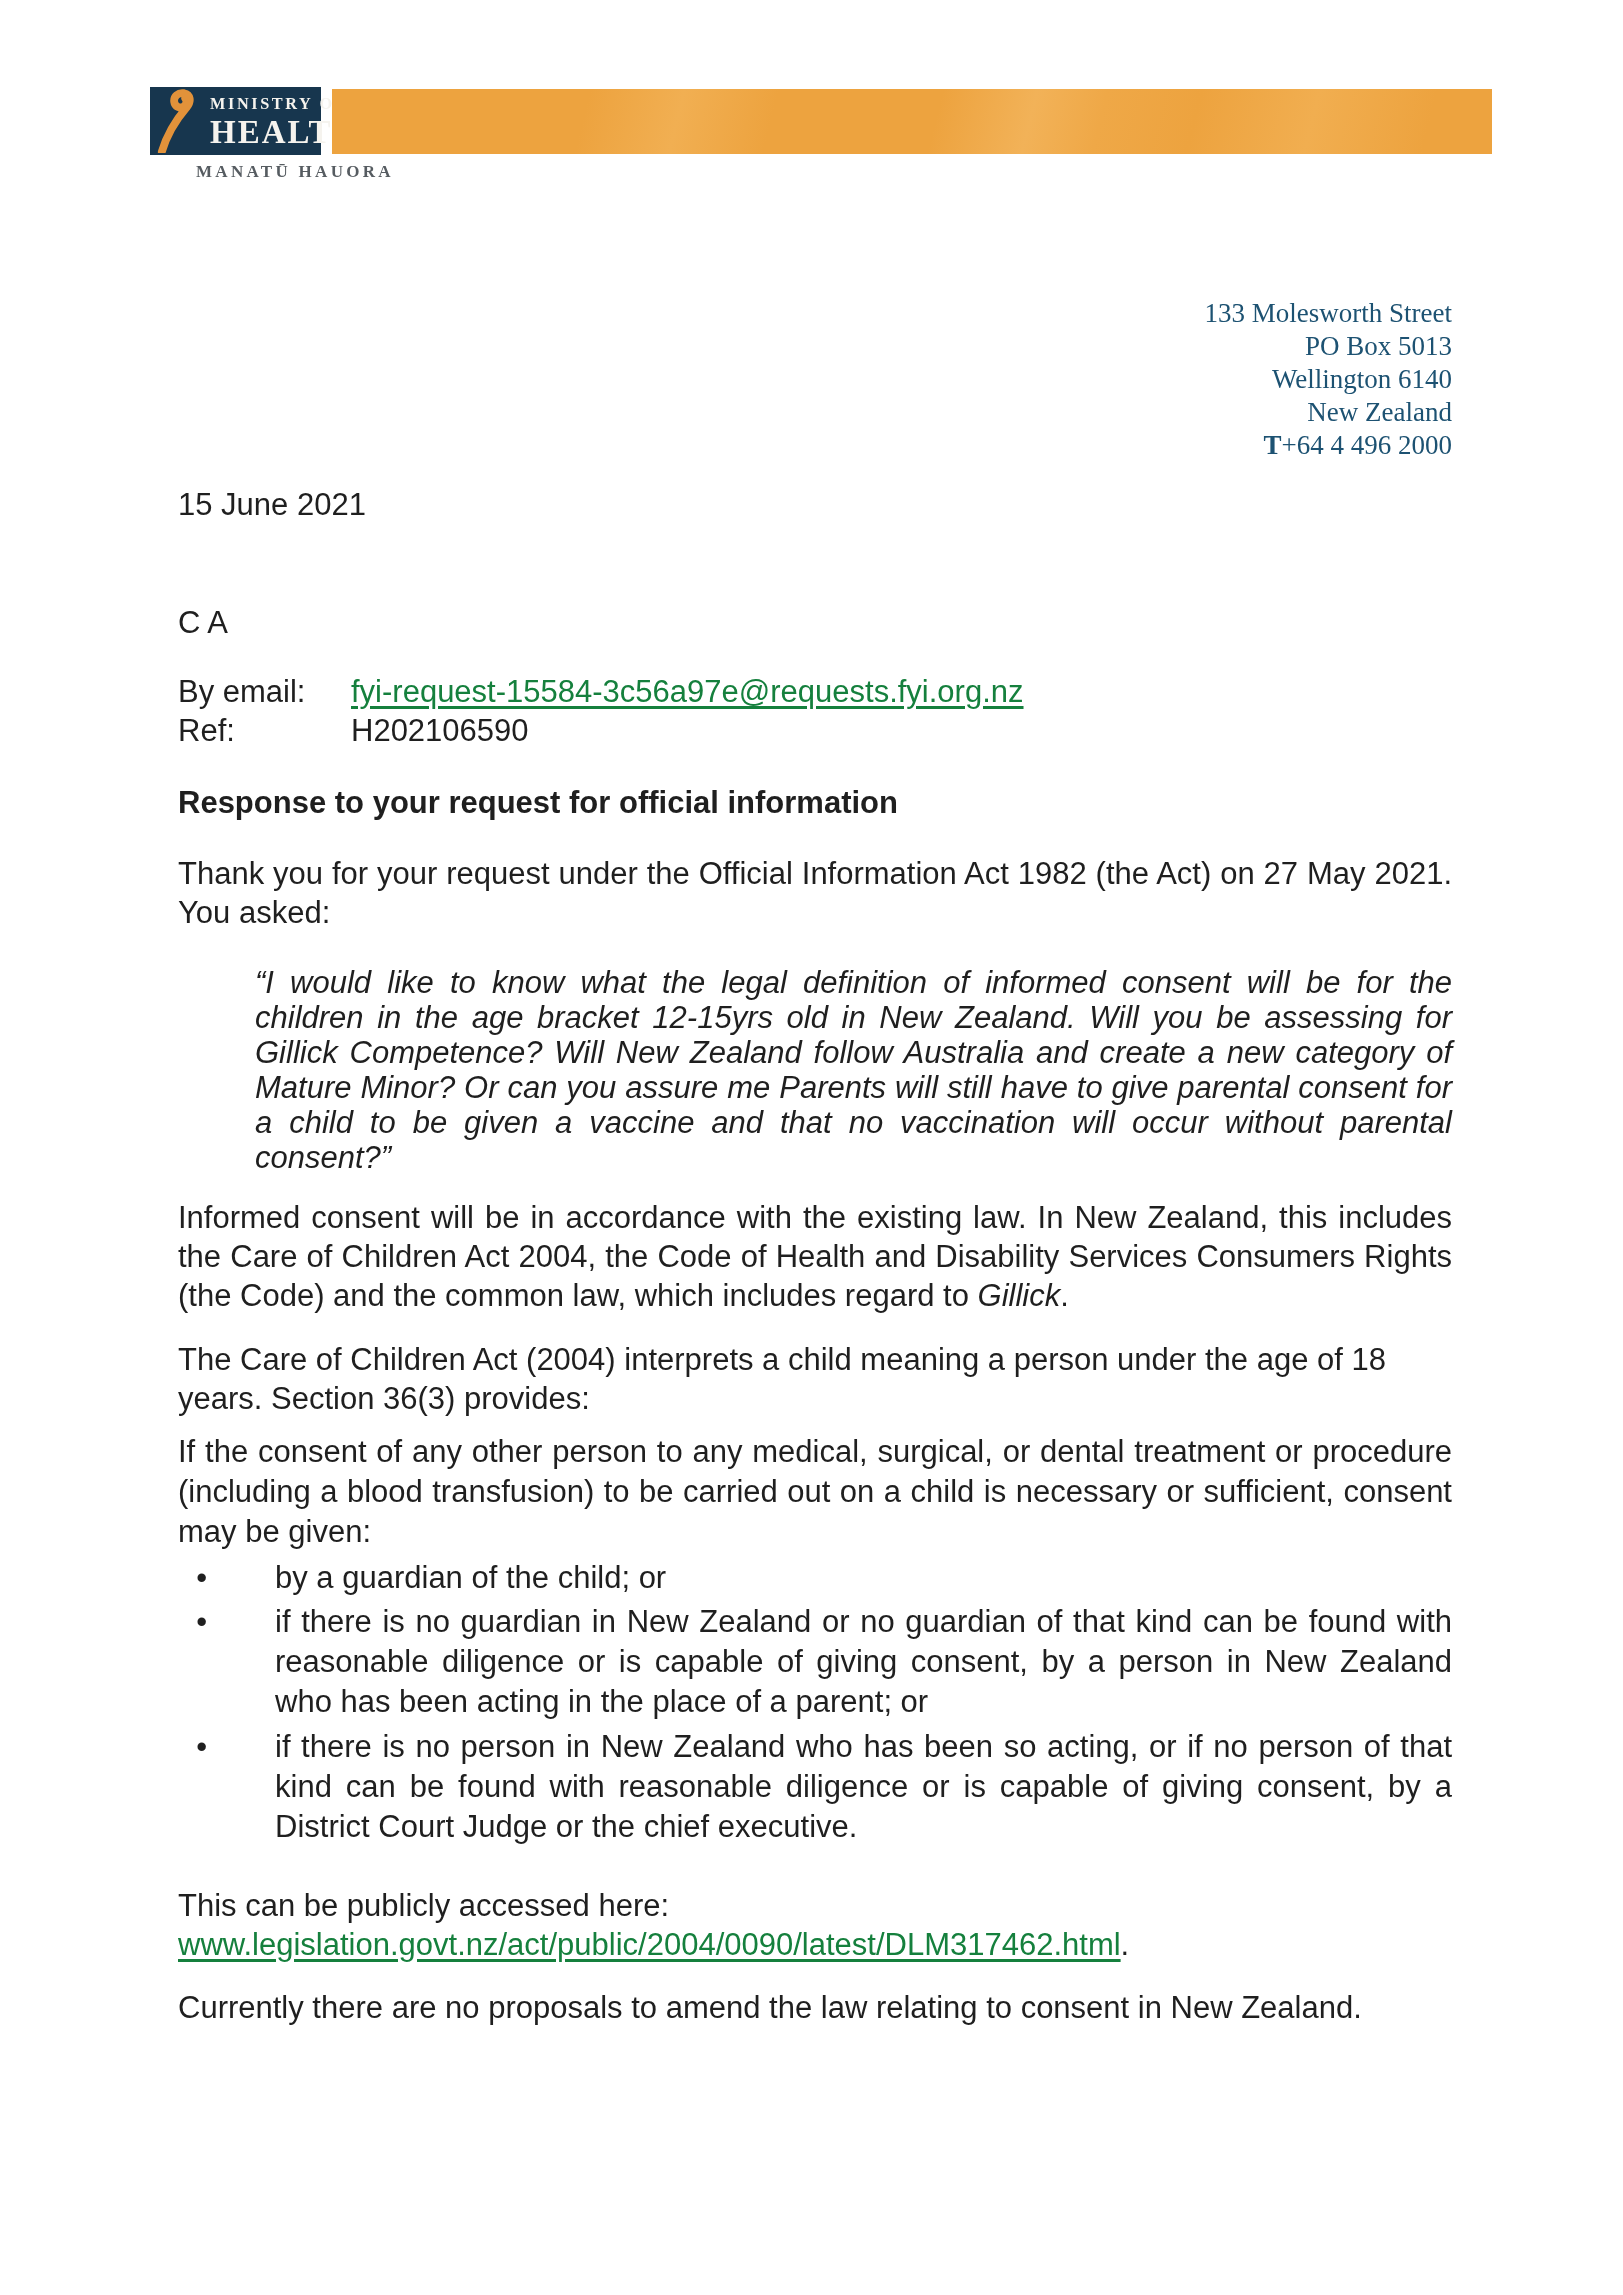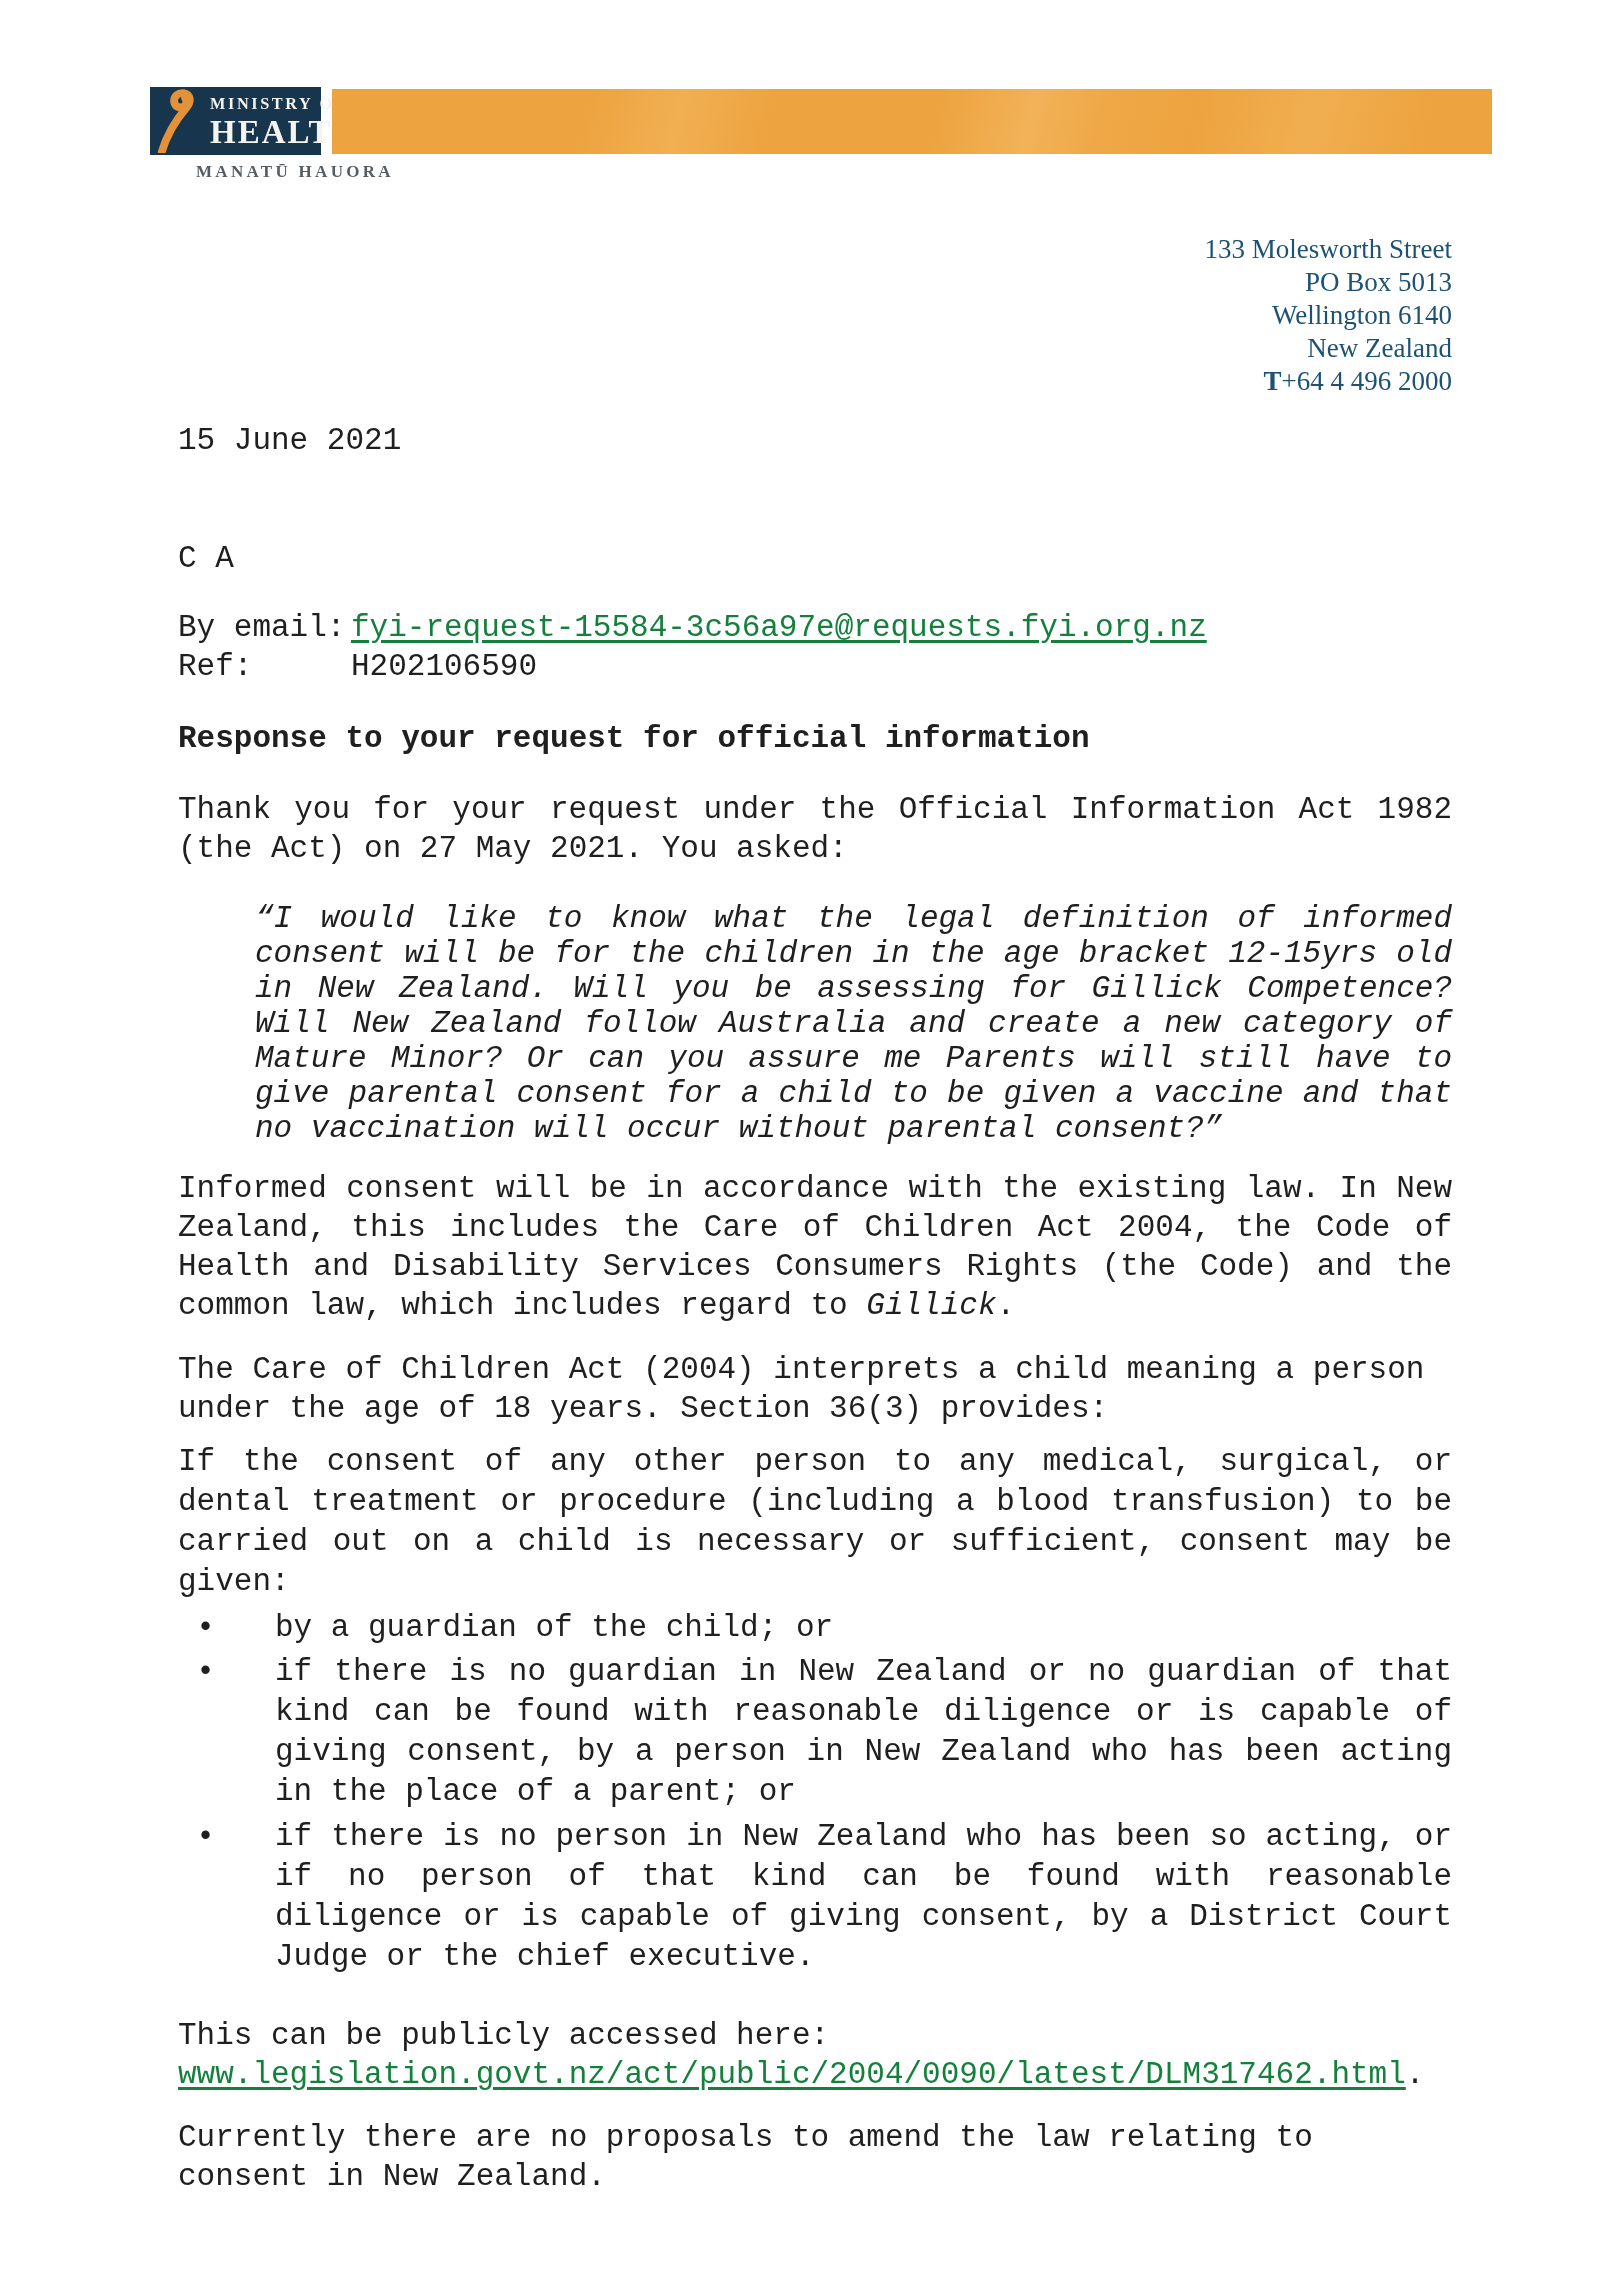--- a/index.html
+++ b/index.html
@@ -51,30 +51,30 @@
 
   
   .content {
     position: absolute;
     left: 0; top: 177px;
     width: 100%;
     padding: 0 171px 0 178px;
   }
 
   .address-block {
-    margin-top: 56px;
+    margin-top: 120px;
     text-align: right;
     font-family: "Liberation Serif", serif;
     font-size: 27px;
     line-height: 33px;
     color: #1d5272;
   }
   .address-block .phone b { font-weight: 700; }
 
-  .body-text { font-size: 31px; line-height: 39px; font-family: Liberation Mono, monospace; }
+  .body-text { font-size: 31px; line-height: 39px; }
 
   .date-line { margin-top: 23px; }
   .recipient-line { margin-top: 79px; }
 
   .meta-rows { margin-top: 30px; }
   .meta-row { display: flex; }
   .meta-label { width: 173px; flex: 0 0 auto; }
   a.doc-link { color: #15803d; text-decoration: underline; text-underline-offset: 3.9px; cursor: pointer; }
 
   .salutation { margin-top: 60px; }

